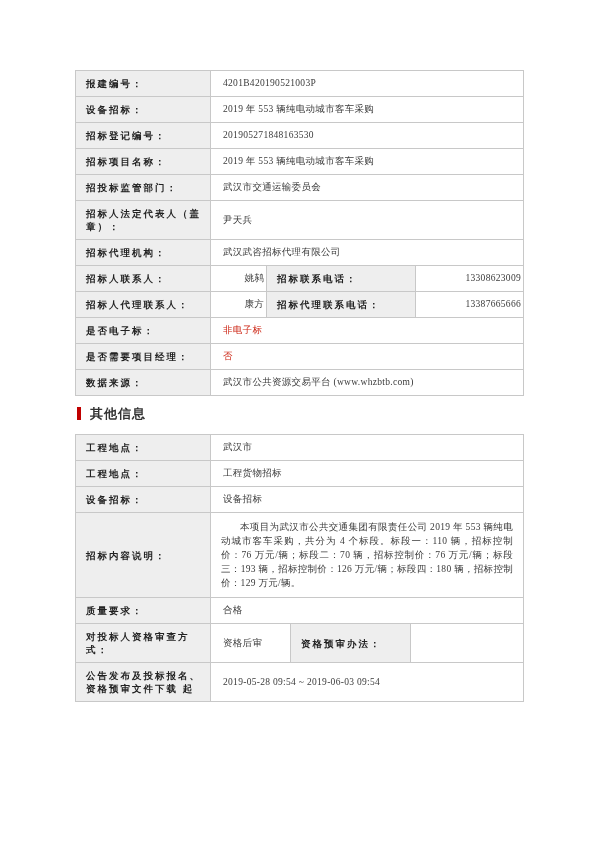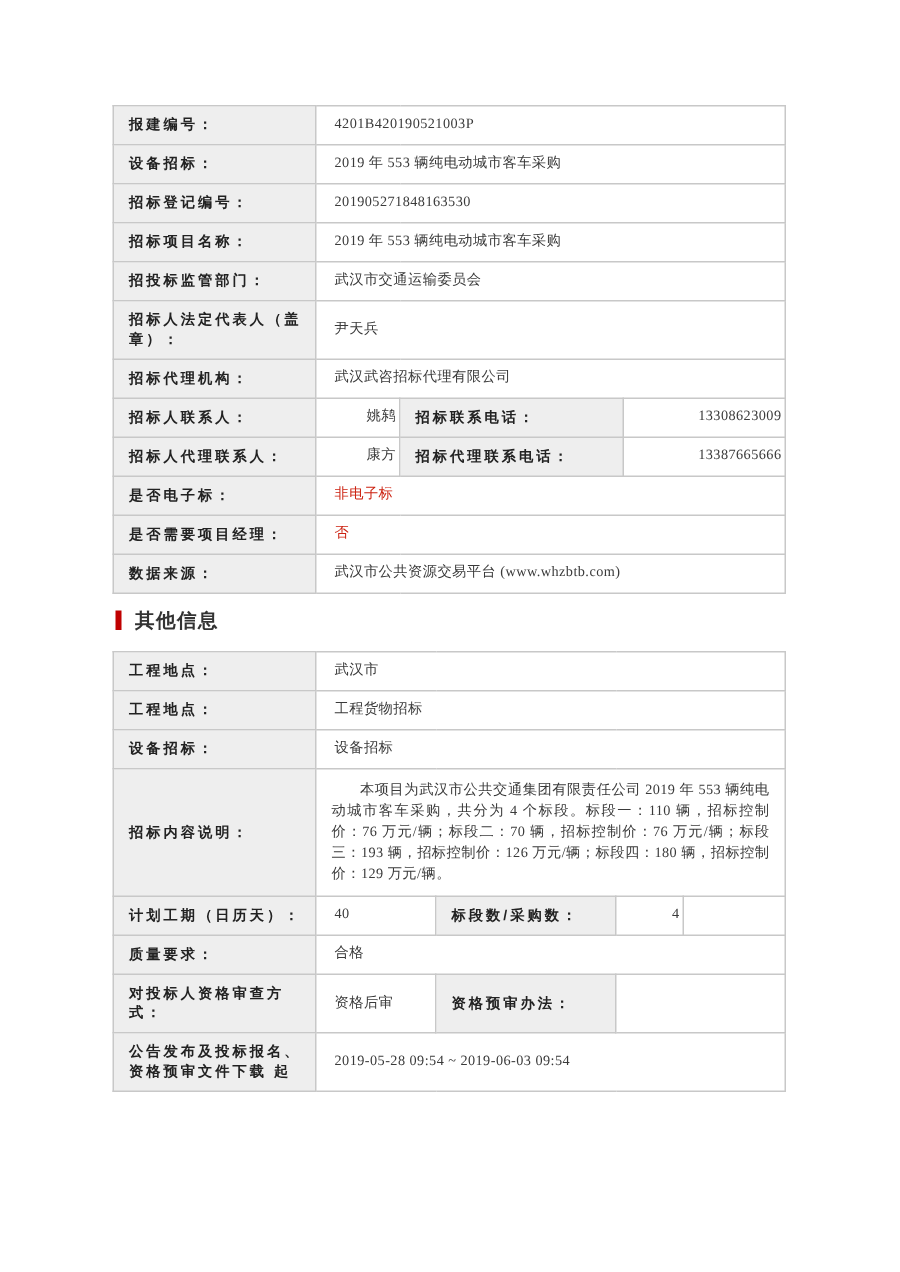--- a/index.html
+++ b/index.html
@@ -174,27 +174,20 @@
     </tr>
     <tr>
       <td class="lbl">设备招标：</td>
       <td class="val" colspan="4">设备招标</td>
     </tr>
     <tr>
       <td class="lbl">招标内容说明：</td>
       <td class="val desc" colspan="4">本项目为武汉市公共交通集团有限责任公司 2019 年 553 辆纯电动城市客车采购，共分为 4 个标段。标段一：110 辆，招标控制价：76 万元/辆；标段二：70 辆，招标控制价：76 万元/辆；标段三：193 辆，招标控制价：126 万元/辆；标段四：180 辆，招标控制价：129 万元/辆。</td>
     </tr>
     <tr>
-      <td class="lbl">计划工期（日历天）：</td>
-      <td class="val">40</td>
-      <td class="lbl">标段数/采购数：</td>
-      <td class="val center">4</td>
-      <td class="val"></td>
-    </tr>
-    <tr>
       <td class="lbl">质量要求：</td>
       <td class="val" colspan="4">合格</td>
     </tr>
     <tr>
       <td class="lbl">对投标人资格审查方式：</td>
       <td class="val">资格后审</td>
       <td class="lbl">资格预审办法：</td>
       <td class="val" colspan="2"></td>
     </tr>
     <tr>

